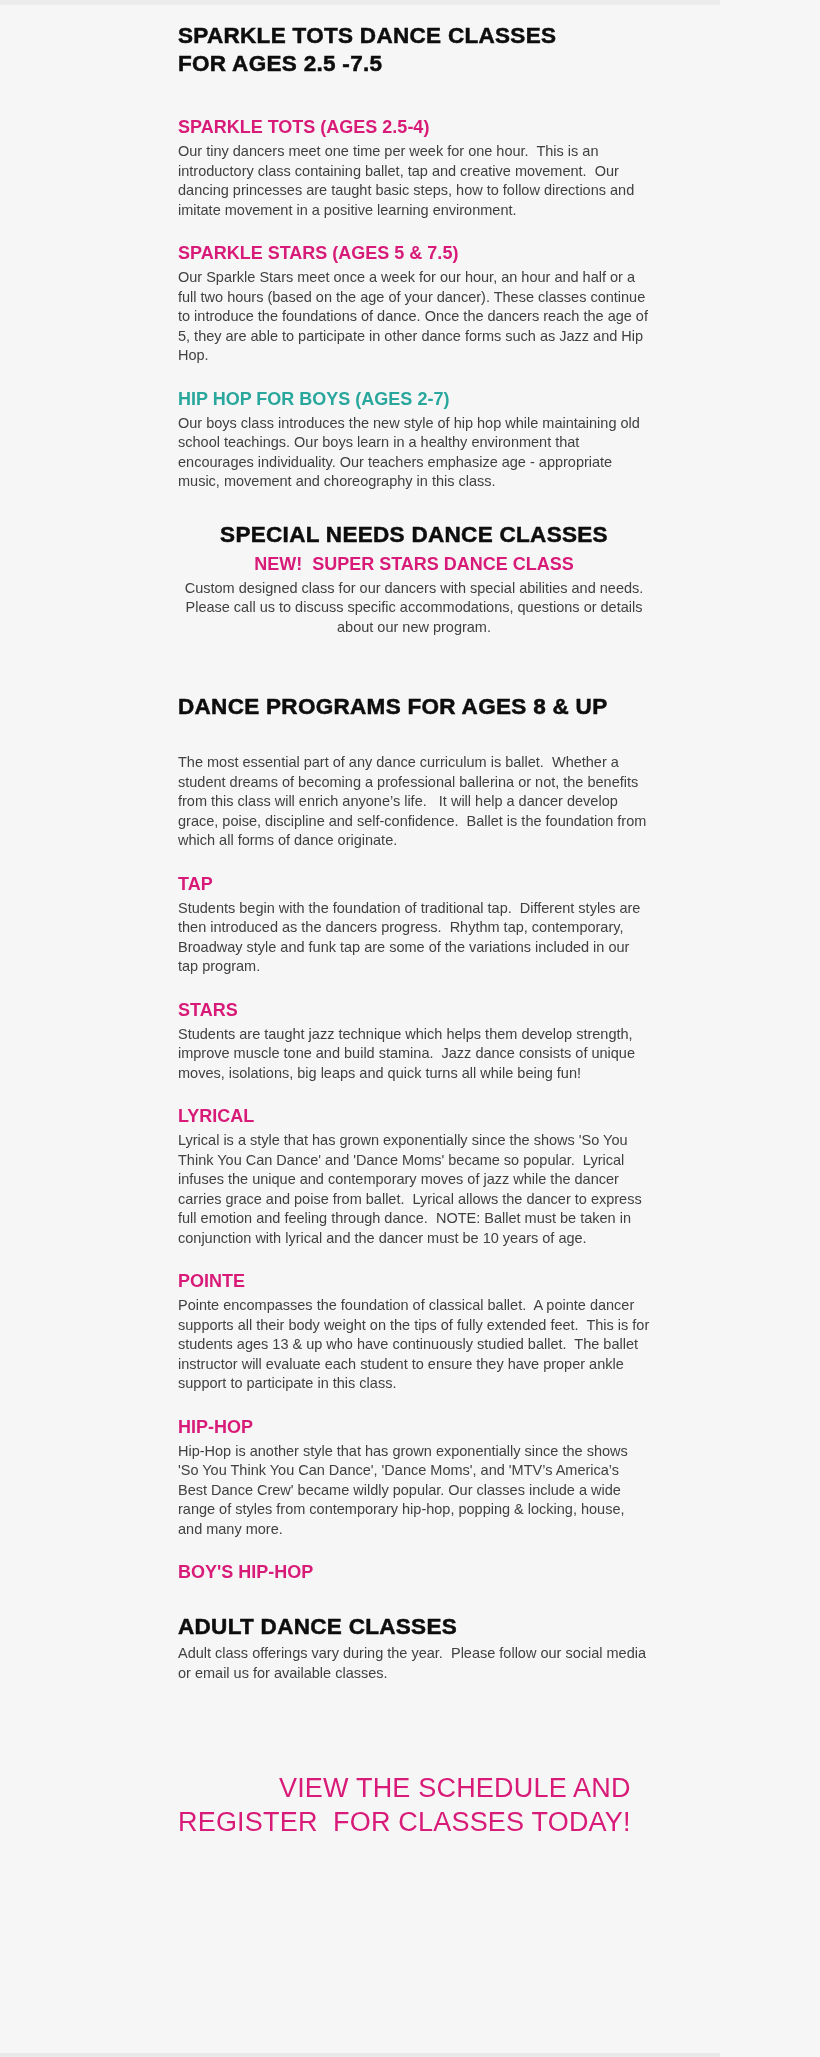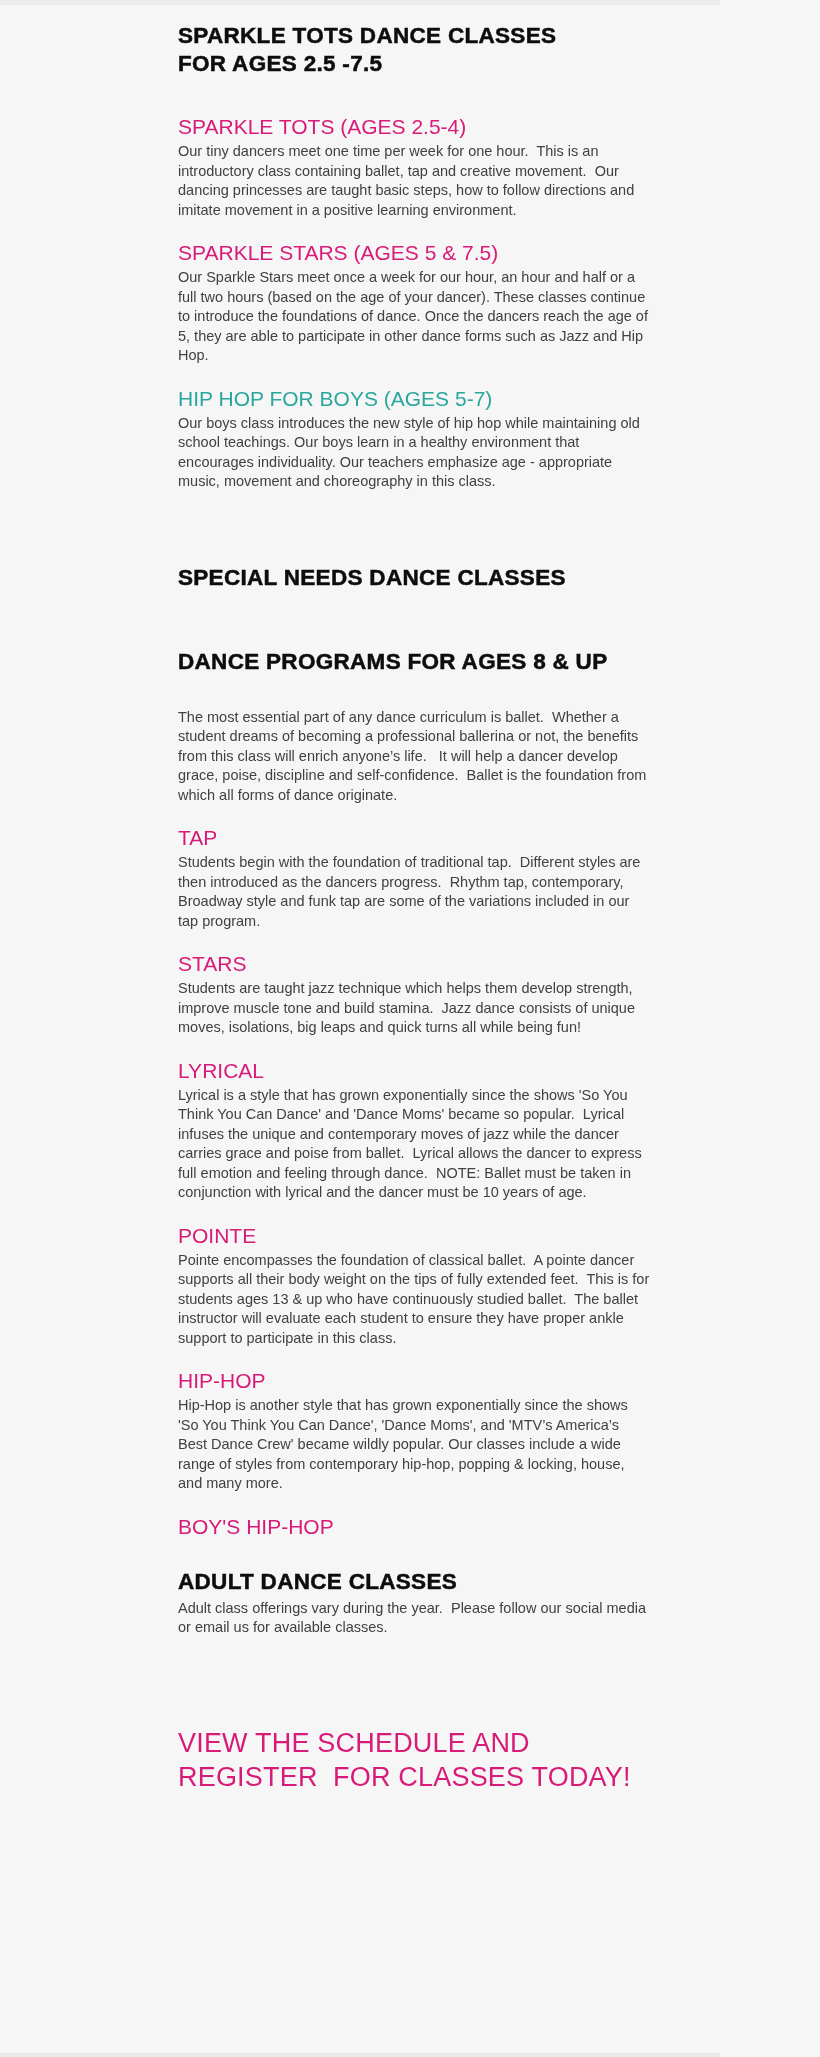--- a/index.html
+++ b/index.html
@@ -30,51 +30,52 @@
     font-size:22.5px;
     line-height:28px;
     font-weight:900;
     letter-spacing:0.3px;
     color:var(--heading);
     white-space:pre-wrap;
     -webkit-text-stroke:0.5px;
   }
   h2.class-name{
     margin:0 0 2px 0;
-    font-size:21px;
+    font-size:18px;
     line-height:26px;
-    font-weight:400;
+    font-weight:700;
     white-space:pre-wrap;
   }
   .pink{color:var(--pink);}
   .teal{color:var(--teal);}
   p.class-desc{
     margin:0;
     font-size:14.5px;
     line-height:19.5px;
     color:var(--body);
     white-space:pre-wrap;
   }
   .class-block{margin-top:20px;}
   .class-block.first{margin-top:36px;}
-  section.s2{margin-top:72px;}
+  section.s2{margin-top:29px;text-align:center;}
   section.s2 .class-block{margin-top:2px;}
   section.s3{margin-top:56px;}
   section.s3 .class-block.first{margin-top:32px;}
   section.s4{margin-top:28px;}
   section.s4 p.class-desc{margin-top:3px;}
   a.cta{
     display:inline-block;
     margin-top:88px;
     font-size:27px;
     line-height:34px;
     letter-spacing:0.2px;
     color:var(--pink);
     text-decoration:none;
     white-space:pre-wrap;
+    text-align:right;
   }
 </style>
 </head>
 <body>
 
 <div class="page">
   <div class="edge-top"></div>
 
   <div class="content">
 
@@ -86,28 +87,32 @@
         <h2 class="class-name pink">SPARKLE TOTS (AGES 2.5-4)</h2>
         <p class="class-desc">Our tiny dancers meet one time per week for one hour.  This is an introductory class containing ballet, tap and creative movement.  Our dancing princesses are taught basic steps, how to follow directions and imitate movement in a positive learning environment.</p>
       </div>
 
       <div class="class-block">
         <h2 class="class-name pink">SPARKLE STARS (AGES 5 &amp; 7.5)</h2>
         <p class="class-desc">Our Sparkle Stars meet once a week for our hour, an hour and half or a full two hours (based on the age of your dancer). These classes continue to introduce the foundations of dance. Once the dancers reach the age of 5, they are able to participate in other dance forms such as Jazz and Hip Hop.</p>
       </div>
 
       <div class="class-block">
-        <h2 class="class-name teal">HIP HOP FOR BOYS (AGES 5-7)</h2>
+        <h2 class="class-name teal">HIP HOP FOR BOYS (AGES 2-7)</h2>
         <p class="class-desc">Our boys class introduces the new style of hip hop while maintaining old school teachings. Our boys learn in a healthy environment that encourages individuality. Our teachers emphasize age - appropriate music, movement and choreography in this class.</p>
       </div>
     </section>
 
     <section class="s2">
       <h1 class="sec-title">SPECIAL NEEDS DANCE CLASSES</h1>
 
+      <div class="class-block">
+        <h2 class="class-name pink">NEW!  SUPER STARS DANCE CLASS</h2>
+        <p class="class-desc">Custom designed class for our dancers with special abilities and needs. Please call us to discuss specific accommodations, questions or details about our new program.</p>
+      </div>
     </section>
 
     <section class="s3">
       <h1 class="sec-title">DANCE PROGRAMS FOR AGES 8 &amp; UP</h1>
 
       <div class="class-block first">
         <p class="class-desc">The most essential part of any dance curriculum is ballet.  Whether a student dreams of becoming a professional ballerina or not, the benefits from this class will enrich anyone’s life.   It will help a dancer develop grace, poise, discipline and self-confidence.  Ballet is the foundation from which all forms of dance originate.</p>
       </div>
 
       <div class="class-block">

